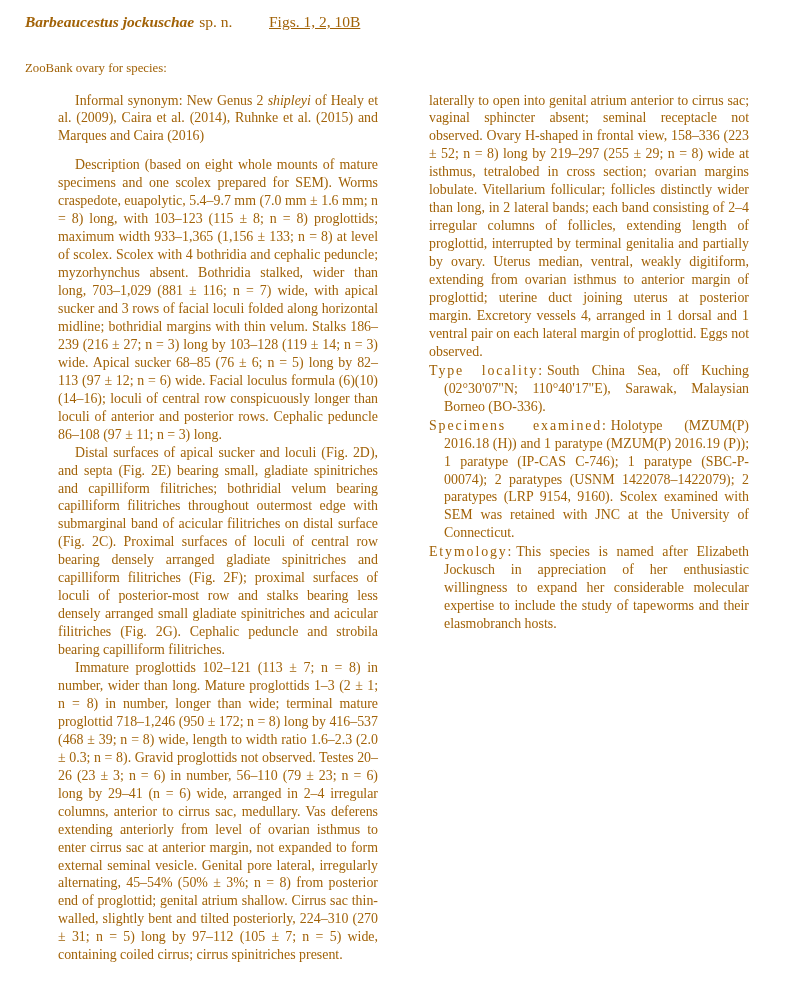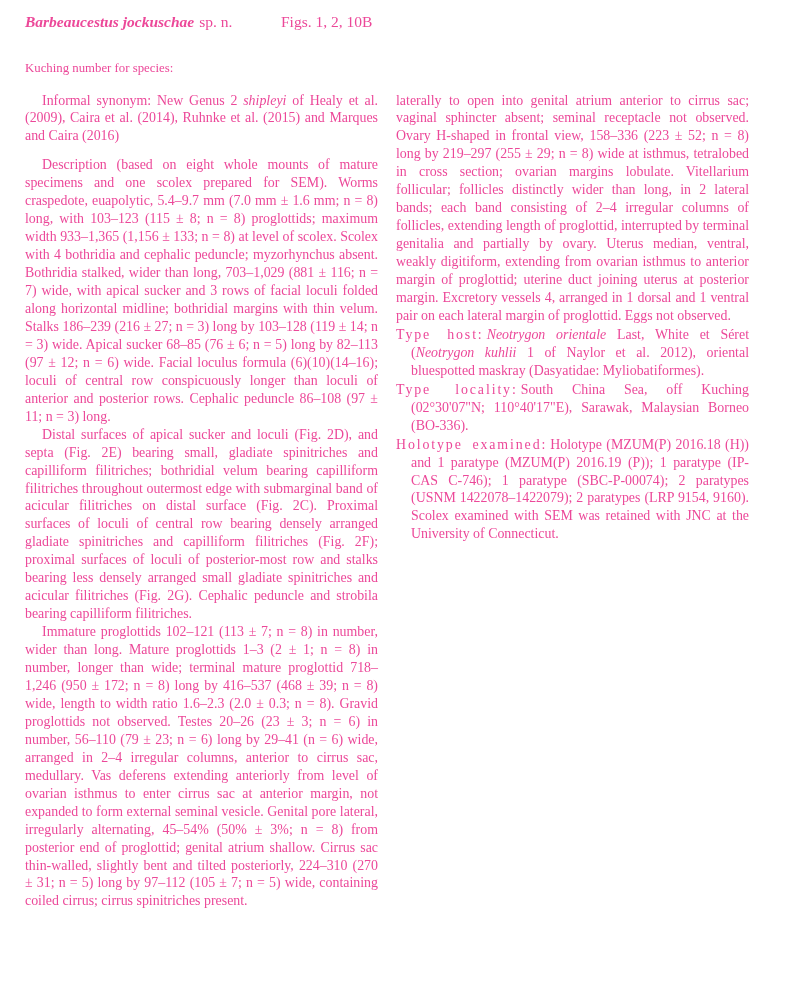--- a/index.html
+++ b/index.html
@@ -2,52 +2,53 @@
 <html><head>
 <meta charset="utf-8">
 <style>
   html, body { margin: 0; padding: 0; background: #ffffff; }
   .page {
     position: relative;
     width: 789px;
     height: 1003px;
     box-sizing: border-box;
     background: #ffffff;
-    color: #ec4899;
+    color: #a16207;
     font-family: "Liberation Serif", serif;
     padding: 13px 40px 0 25px;
     overflow: hidden;
   }
   
   .header-row {
     position: relative;
     height: 24px;
     font-size: 15.5px;
     white-space: nowrap;
   }
   .species-title { font-style: italic; font-weight: bold; }
   .title-suffix { font-style: normal; font-weight: normal; margin-left: 5px; }
-  .figs-ref { position: absolute; left: 256px; top: 0; }
+  .figs-ref { position: absolute; left: 244px; top: 0; text-decoration: underline; }
   
   .zoobank {
     margin-top: 21px;
     font-size: 12.8px;
     line-height: 20.5px;
   }
   
   .columns {
     display: flex;
     gap: 18px;
     margin-top: 13px;
   }
   .col {
     width: 361px;
     font-size: 13.9px;
     line-height: 17.95px;
     text-align: justify;
+    margin-left: 33px;
   }
   .col p { margin: 0; text-indent: 17px; }
   p.no-indent { text-indent: 0; }
   p.para-gap { margin-top: 11px; }
   .bold { font-weight: normal; }
   .ital { font-style: italic; }
   
   .entry {
     margin: 1px 0 0 0;
     padding-left: 15px;
@@ -64,49 +65,49 @@
 <body>
 
 <div class="page">
 
   <div class="header-row">
     <span class="species-title">Barbeaucestus jockuschae</span><span class="title-suffix">sp. n.</span>
     <span class="figs-ref">Figs. 1, 2, 10B</span>
   </div>
 
   <div class="zoobank">
-    <div>Kuching number for species:</div>
+    <div>ZooBank ovary for species:</div>
   </div>
 
   <div class="columns">
 
     <div class="col">
       <p><span>Informal synonym: New Genus 2 </span><span class="ital">shipleyi</span><span> of Healy et al. (2009), Caira et al. (2014), Ruhnke et al. (2015) and Marques and Caira (2016)</span></p>
 
       <p class="para-gap"><span class="bold">Description</span><span> (based on eight whole mounts of mature specimens and one scolex prepared for SEM). Worms craspedote, euapolytic, 5.4–9.7 mm (7.0 mm ± 1.6 mm; n = 8) long, with 103–123 (115 ± 8; n = 8) proglottids; maximum width 933–1,365 (1,156 ± 133; n = 8) at level of scolex. Scolex with 4 bothridia and cephalic peduncle; myzorhynchus absent. Bothridia stalked, wider than long, 703–1,029 (881 ± 116; n = 7) wide, with apical sucker and 3 rows of facial loculi folded along horizontal midline; bothridial margins with thin velum. Stalks 186–239 (216 ± 27; n = 3) long by 103–128 (119 ± 14; n = 3) wide. Apical sucker 68–85 (76 ± 6; n = 5) long by 82–113 (97 ± 12; n = 6) wide. Facial loculus formula (6)(10)(14–16); loculi of central row conspicuously longer than loculi of anterior and posterior rows. Cephalic peduncle 86–108 (97 ± 11; n = 3) long.</span></p>
 
       <p>Distal surfaces of apical sucker and loculi (Fig. 2D), and septa (Fig. 2E) bearing small, gladiate spinitriches and capilliform filitriches; bothridial velum bearing capilliform filitriches throughout outermost edge with submarginal band of acicular filitriches on distal surface (Fig. 2C). Proximal surfaces of loculi of central row bearing densely arranged gladiate spinitriches and capilliform filitriches (Fig. 2F); proximal surfaces of loculi of posterior-most row and stalks bearing less densely arranged small gladiate spinitriches and acicular filitriches (Fig. 2G). Cephalic peduncle and strobila bearing capilliform filitriches.</p>
 
       <p>Immature proglottids 102–121 (113 ± 7; n = 8) in number, wider than long. Mature proglottids 1–3 (2 ± 1; n = 8) in number, longer than wide; terminal mature proglottid 718–1,246 (950 ± 172; n = 8) long by 416–537 (468 ± 39; n = 8) wide, length to width ratio 1.6–2.3 (2.0 ± 0.3; n = 8). Gravid proglottids not observed. Testes 20–26 (23 ± 3; n = 6) in number, 56–110 (79 ± 23; n = 6) long by 29–41 (n = 6) wide, arranged in 2–4 irregular columns, anterior to cirrus sac, medullary. Vas deferens extending anteriorly from level of ovarian isthmus to enter cirrus sac at anterior margin, not expanded to form external seminal vesicle. Genital pore lateral, irregularly alternating, 45–54% (50% ± 3%; n = 8) from posterior end of proglottid; genital atrium shallow. Cirrus sac thin-walled, slightly bent and tilted posteriorly, 224–310 (270 ± 31; n = 5) long by 97–112 (105 ± 7; n = 5) wide, containing coiled cirrus; cirrus spinitriches present.</p>
 
     </div>
 
     <div class="col">
       <p class="no-indent">laterally to open into genital atrium anterior to cirrus sac; vaginal sphincter absent; seminal receptacle not observed. Ovary H-shaped in frontal view, 158–336 (223 ± 52; n = 8) long by 219–297 (255 ± 29; n = 8) wide at isthmus, tetralobed in cross section; ovarian margins lobulate. Vitellarium follicular; follicles distinctly wider than long, in 2 lateral bands; each band consisting of 2–4 irregular columns of follicles, extending length of proglottid, interrupted by terminal genitalia and partially by ovary. Uterus median, ventral, weakly digitiform, extending from ovarian isthmus to anterior margin of proglottid; uterine duct joining uterus at posterior margin. Excretory vessels 4, arranged in 1 dorsal and 1 ventral pair on each lateral margin of proglottid. Eggs not observed.</p>
 
-      <div class="entry">
-        <span class="entry-label">Type host:</span><span class="ital">Neotrygon orientale</span><span> Last, White et Séret (</span><span class="ital">Neotrygon kuhlii</span><span> 1 of Naylor et al. 2012), oriental bluespotted maskray (Dasyatidae: Myliobatiformes).</span>
-      </div>
 
 
       <div class="entry">
         <span class="entry-label">Type locality:</span><span>South China Sea, off Kuching (02°30'07"N; 110°40'17"E), Sarawak, Malaysian Borneo (BO-336).</span>
       </div>
 
 
       <div class="entry">
-        <span class="entry-label">Holotype examined:</span><span>Holotype (MZUM(P) 2016.18 (H)) and 1 paratype (MZUM(P) 2016.19 (P)); 1 paratype (IP-CAS C-746); 1 paratype (SBC-P-00074); 2 paratypes (USNM 1422078–1422079); 2 paratypes (LRP 9154, 9160). Scolex examined with SEM was retained with JNC at the University of Connecticut.</span>
+        <span class="entry-label">Specimens examined:</span><span>Holotype (MZUM(P) 2016.18 (H)) and 1 paratype (MZUM(P) 2016.19 (P)); 1 paratype (IP-CAS C-746); 1 paratype (SBC-P-00074); 2 paratypes (USNM 1422078–1422079); 2 paratypes (LRP 9154, 9160). Scolex examined with SEM was retained with JNC at the University of Connecticut.</span>
       </div>
 
+      <div class="entry">
+        <span class="entry-label">Etymology:</span><span>This species is named after Elizabeth Jockusch in appreciation of her enthusiastic willingness to expand her considerable molecular expertise to include the study of tapeworms and their elasmobranch hosts.</span>
+      </div>
     </div>
 
   </div>
 </div>
 
 </body></html>

